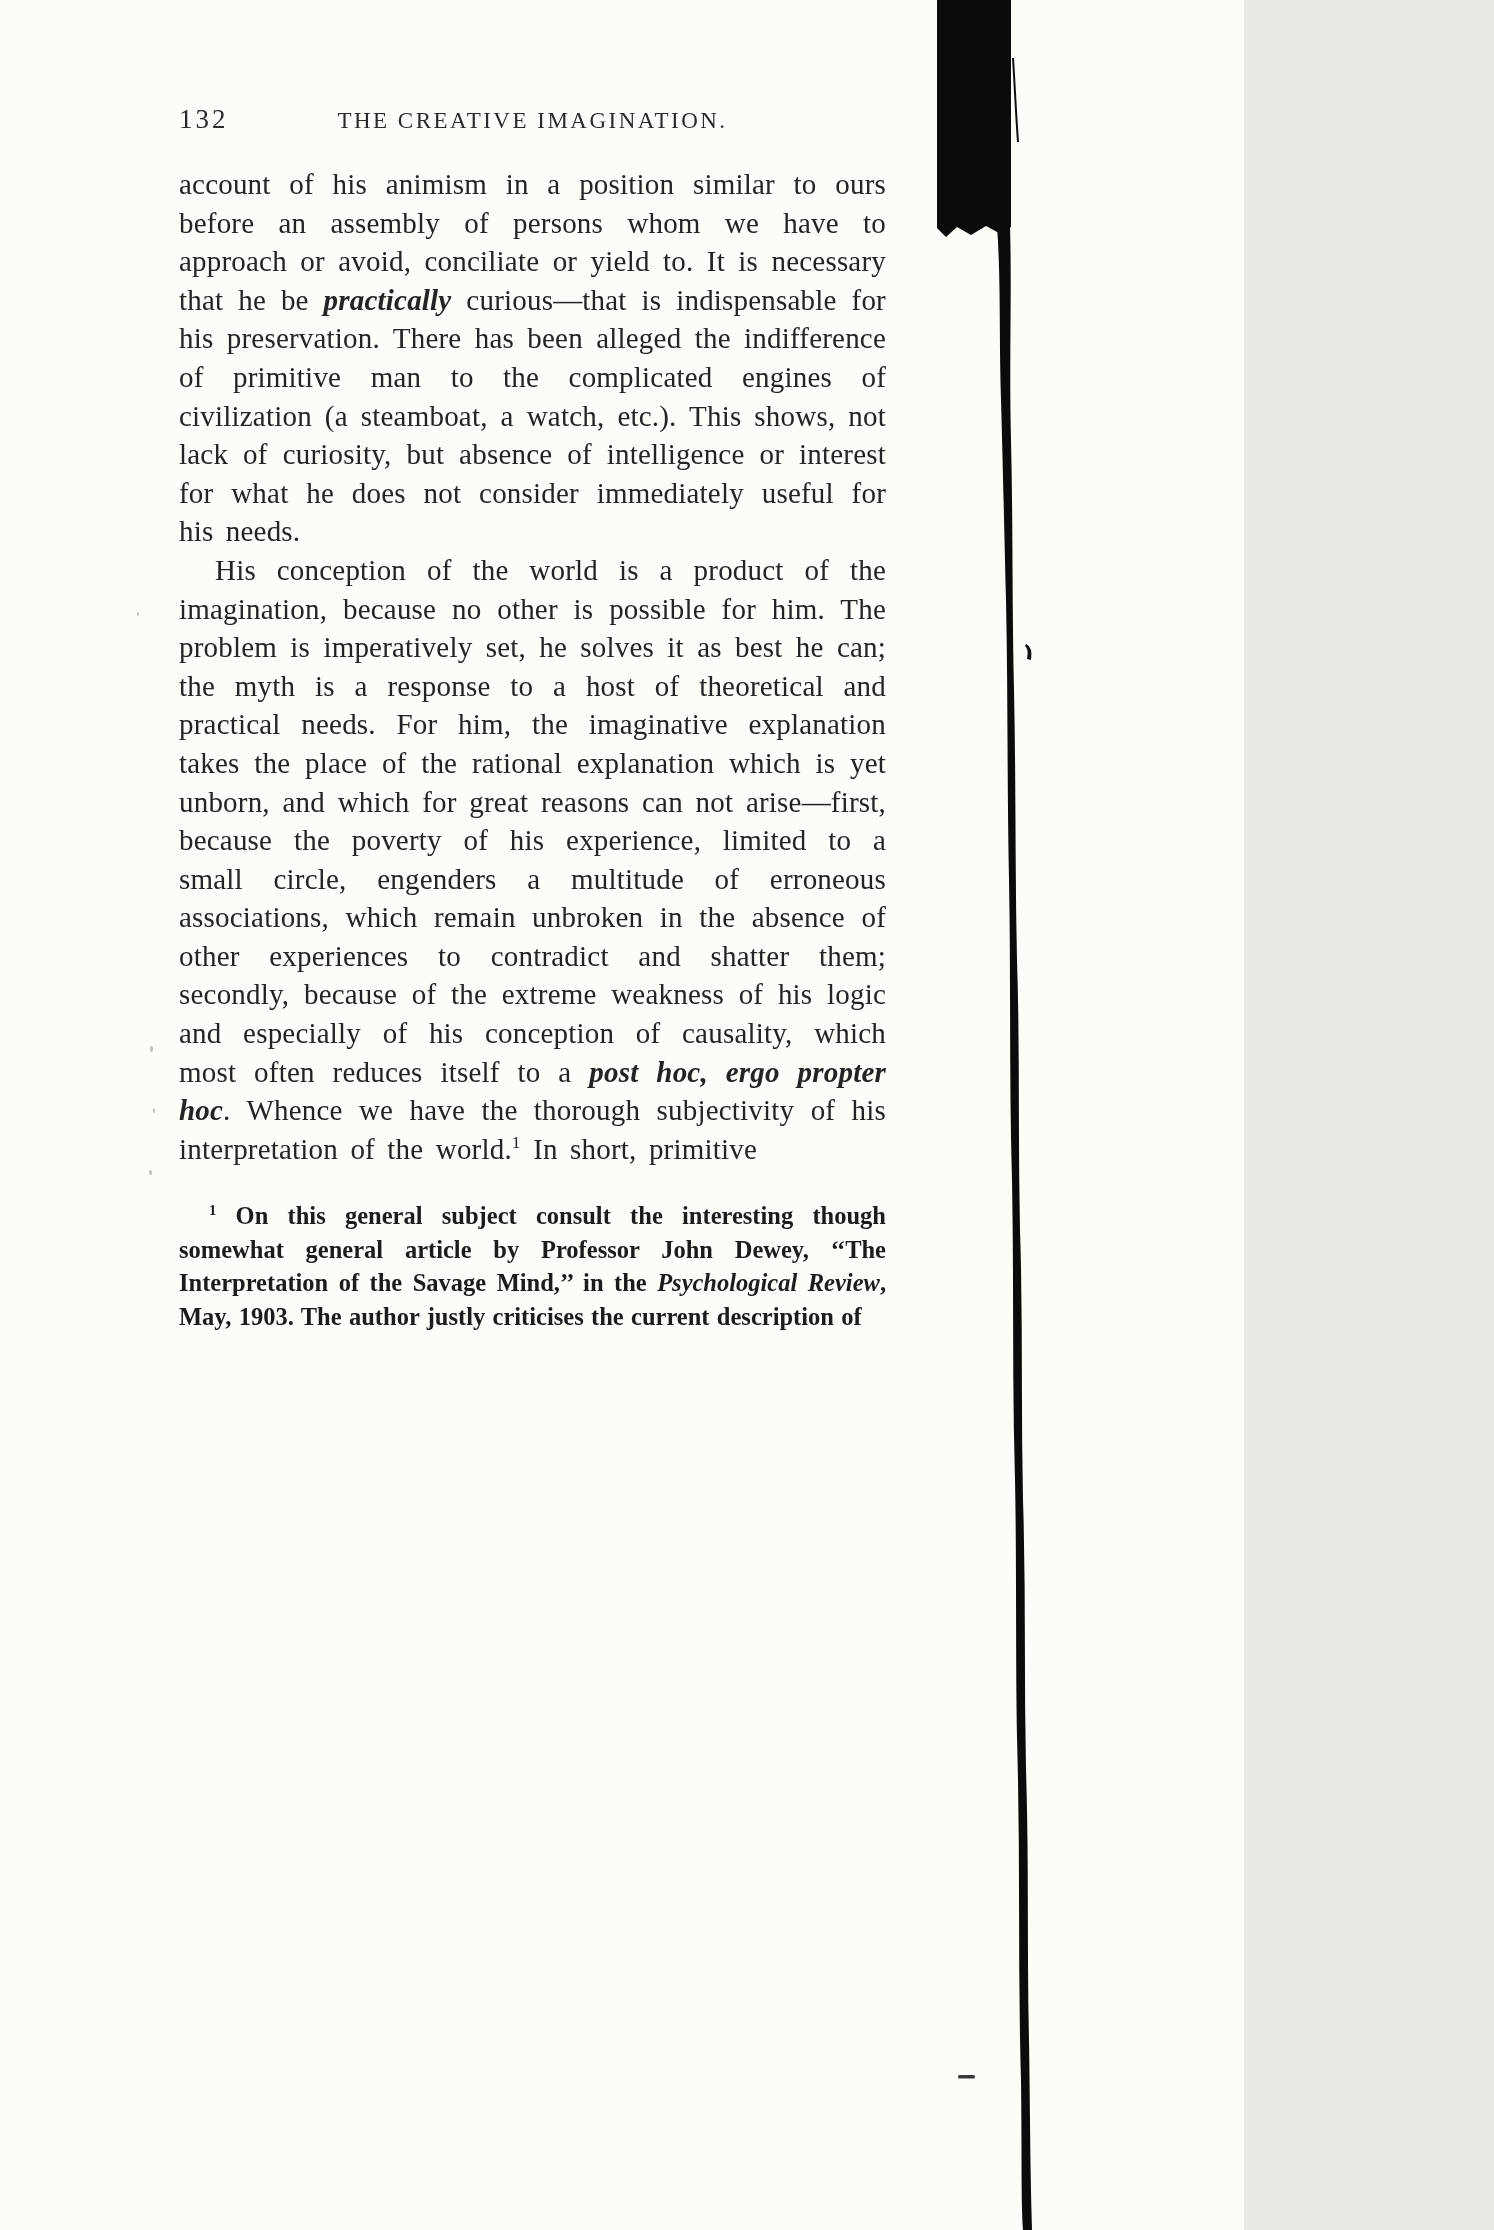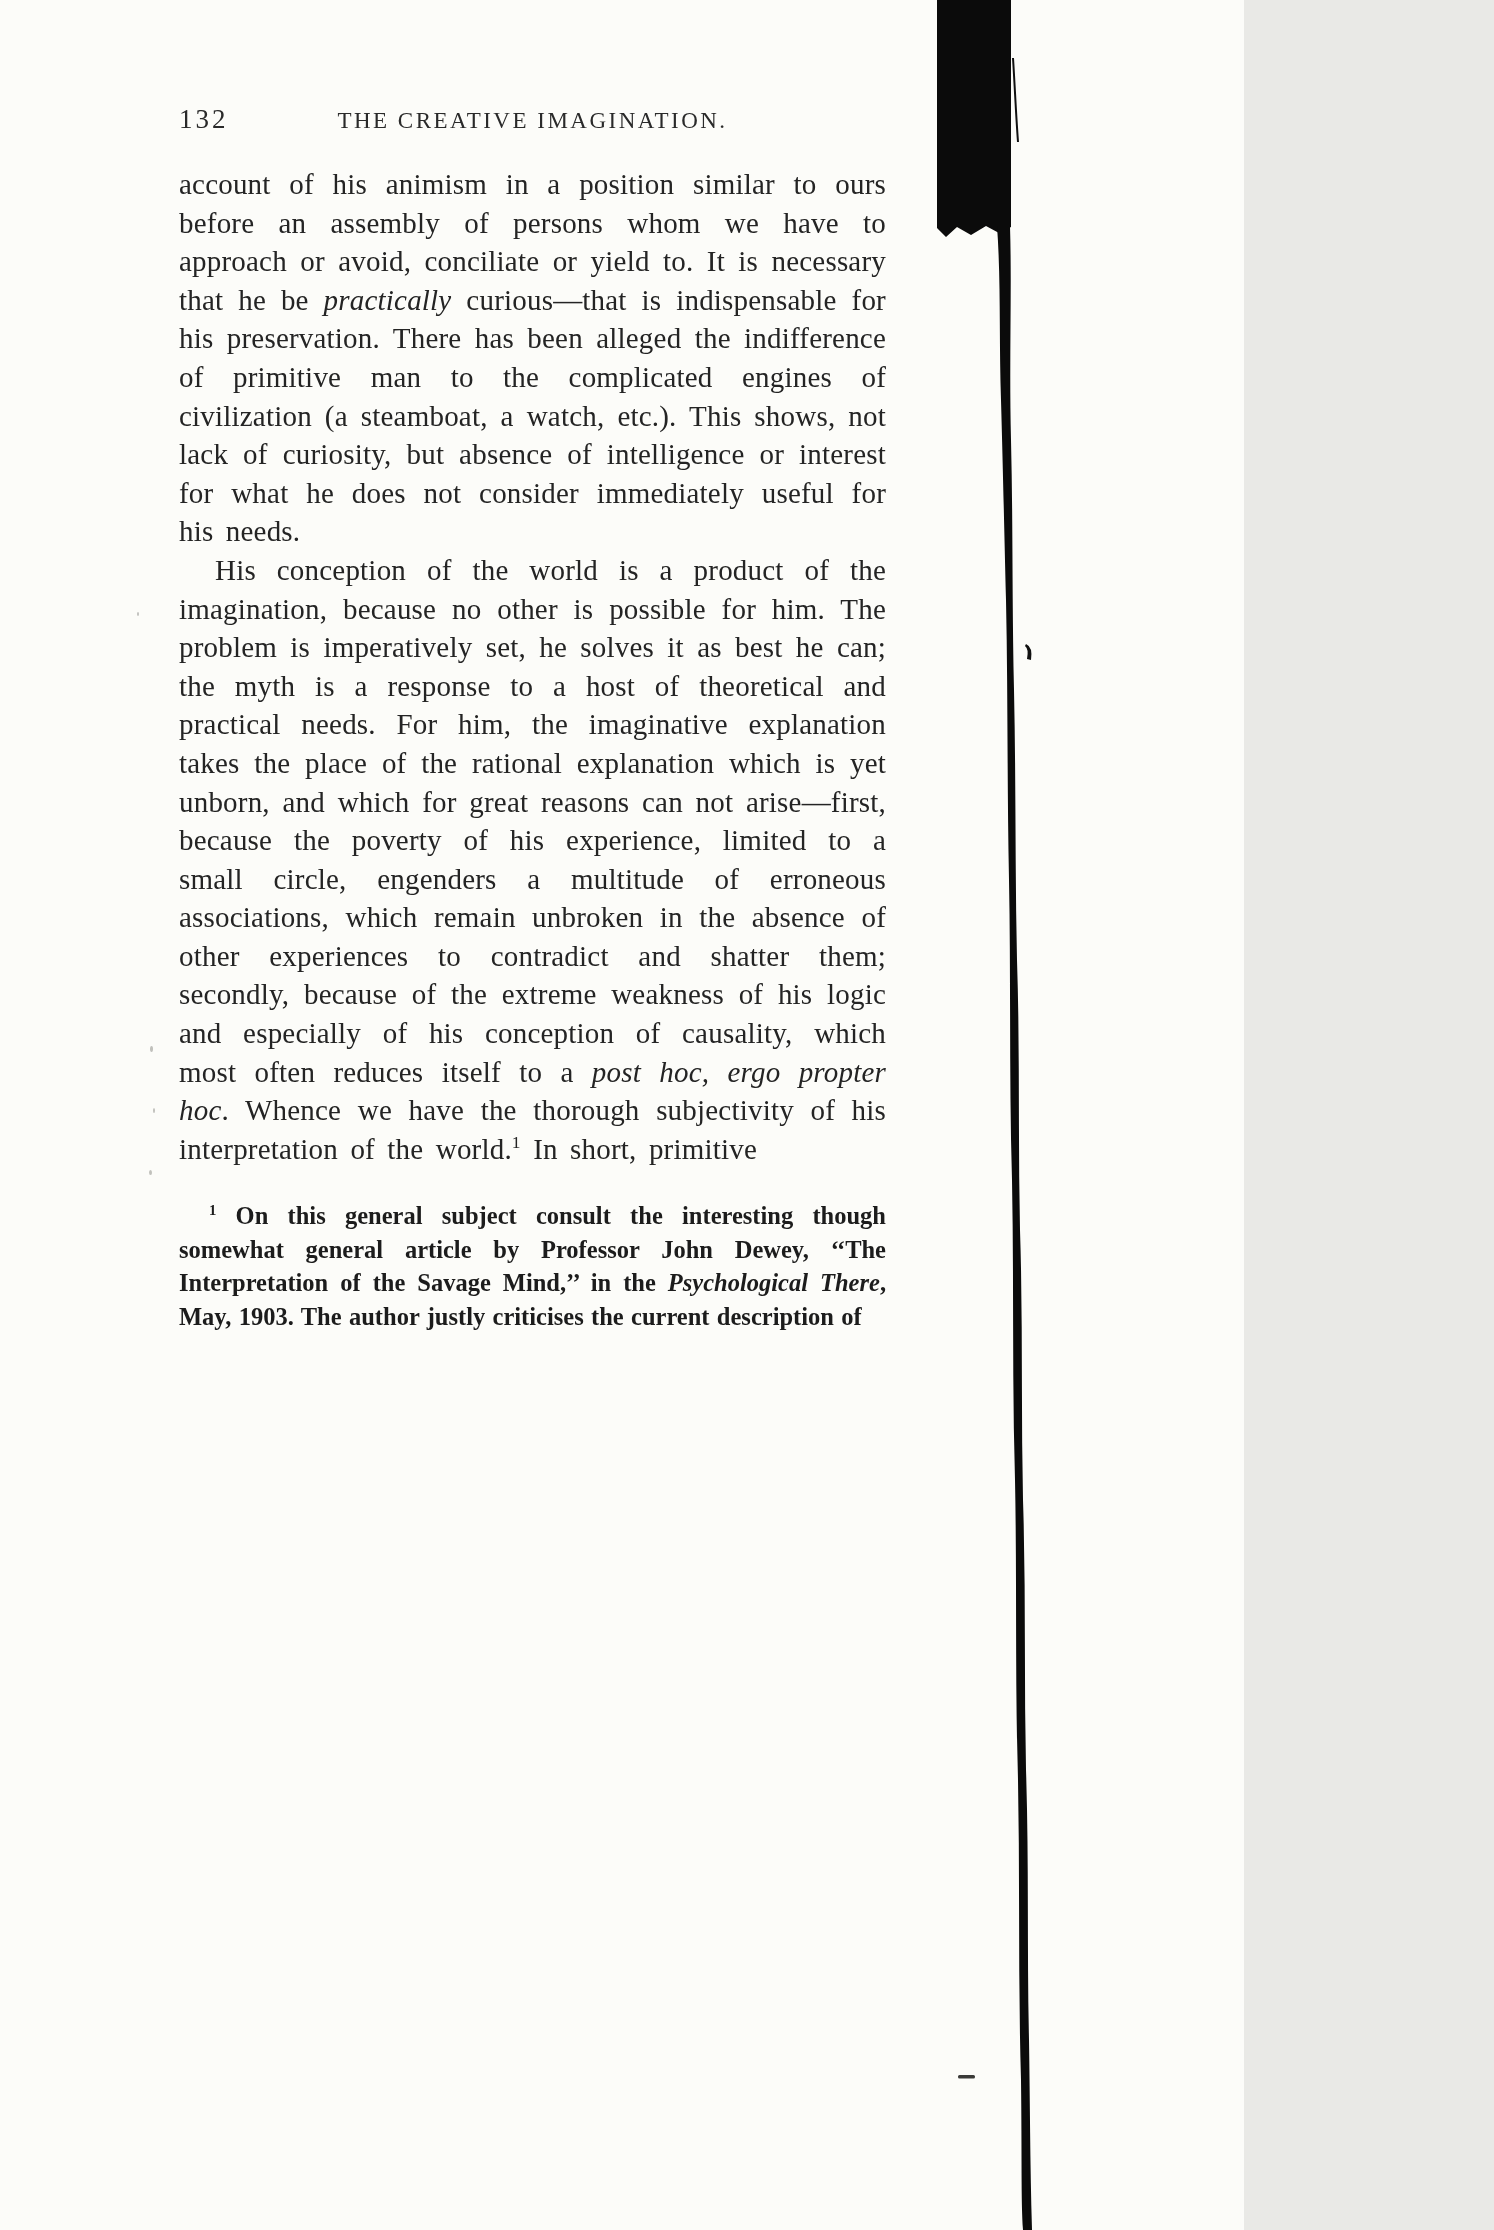--- a/index.html
+++ b/index.html
@@ -45,21 +45,21 @@
   }
   .para {
     margin: 0;
     font-size: 29px;
     line-height: 38.6px;
     text-align: justify;
     word-spacing: 0.17em;
     letter-spacing: 0.2px;
   }
   .para.indent { text-indent: 36px; }
-  .para i { font-style: italic; }
+  .para i { font-style: italic; font-weight: bold; }
   sup {
     font-size: 0.6em;
     vertical-align: super;
     line-height: 0;
   }
   .footnote {
     margin-top: 31px;
     font-size: 24.5px;
     line-height: 33.5px;
     text-align: justify;
@@ -128,16 +128,16 @@
 
     <div class="header">
       <span class="pagenum">132</span>
       <span class="running-title">THE CREATIVE IMAGINATION.</span>
     </div>
 
     <p class="para"><span>account of his animism in a position similar to ours before an assembly of persons whom we have to approach or avoid, conciliate or yield to.  It is necessary that he be </span><i>practically</i><span> curious—that is indispensable for his preservation.  There has been alleged the indifference of primitive man to the complicated engines of civilization (a steamboat, a watch, etc.).  This shows, not lack of curiosity, but absence of intelligence or interest for what he does not consider immediately useful for his needs.</span></p>
 
     <p class="para indent"><span>His conception of the world is a product of the imagination, because no other is possible for him. The problem is imperatively set, he solves it as best he can; the myth is a response to a host of theoretical and practical needs.  For him, the imaginative explanation takes the place of the rational explanation which is yet unborn, and which for great reasons can not arise—first, because the poverty of his experience, limited to a small circle, engenders a multitude of erroneous associations, which remain unbroken in the absence of other experiences to contradict and shatter them; secondly, because of the extreme weakness of his logic and especially of his conception of causality, which most often reduces itself to a </span><i>post hoc, ergo propter hoc</i><span>.  Whence we have the thorough subjectivity of his interpretation of the world.</span><sup>1</sup><span>  In short, primitive</span></p>
 
-    <p class="footnote"><sup>1</sup><span> On this general subject consult the interesting though somewhat general article by Professor John Dewey, ‘‘The Interpretation of the Savage Mind,’’ in the </span><i>Psychological There</i><span>, May, 1903.  The author justly criticises the current description of</span></p>
+    <p class="footnote"><sup>1</sup><span> On this general subject consult the interesting though somewhat general article by Professor John Dewey, ‘‘The Interpretation of the Savage Mind,’’ in the </span><i>Psychological Review</i><span>, May, 1903.  The author justly criticises the current description of</span></p>
 
   </div>
 </div>
 
 </body></html>

